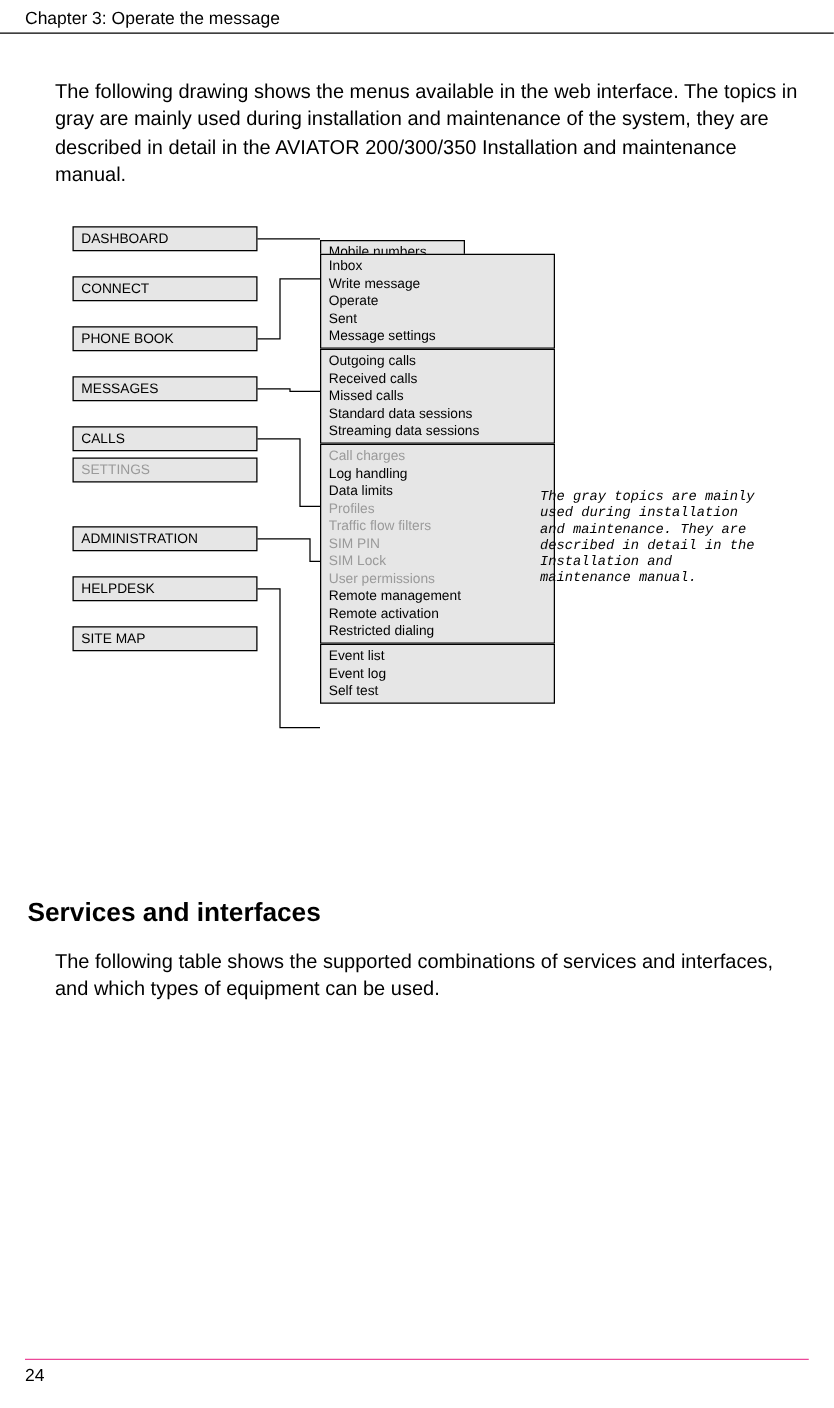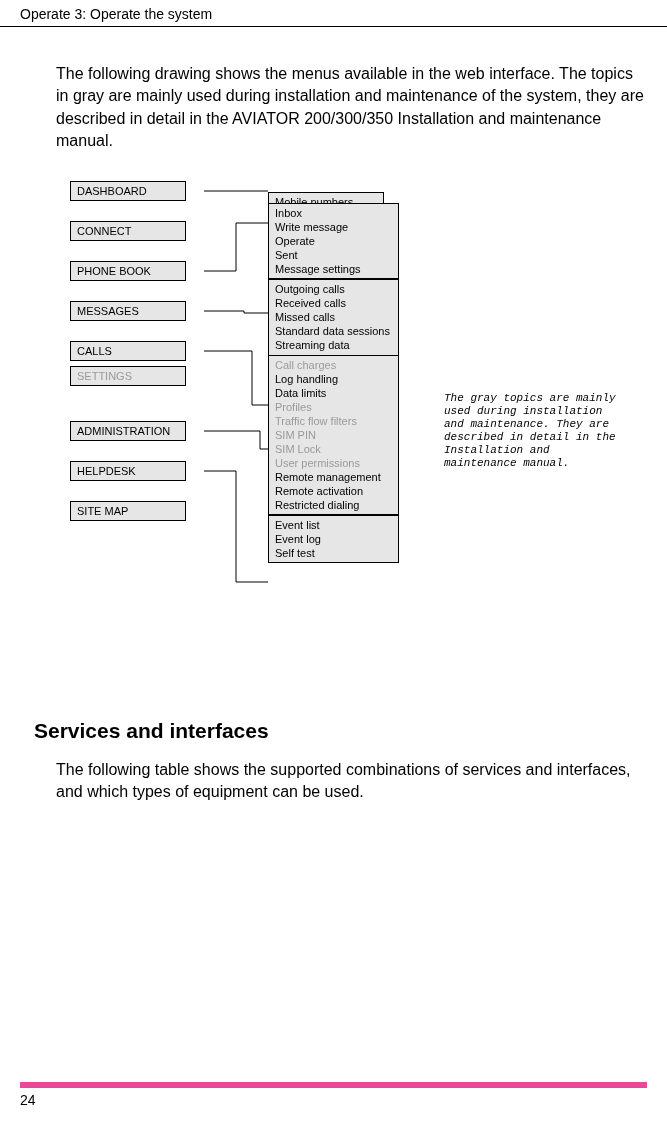--- a/index.html
+++ b/index.html
@@ -15,52 +15,51 @@
     height: 1126px;
     position: relative;
     box-sizing: border-box;
   }
   .header {
     border-bottom: 1px solid #000;
     padding: 6px 20px 4px 20px;
     font-size: 14px;
   }
   .content {
-    padding: 36px 22px 0 20px;
-    margin-left: 36px;
+    padding: 36px 22px 0 44px;
   }
   .para {
     font-size: 16px;
     line-height: 1.4;
     margin: 0 0 28px 0;
   }
   .diagram {
     position: relative;
     height: 520px;
     margin-left: 14px;
   }
   .menubtn {
     position: absolute;
     left: 0;
-    width: 116px;
+    width: 148px;
     height: 20px;
     background: #e6e6e6;
     border: 1px solid #000;
     font-size: 11px;
     padding: 2px 6px;
     box-sizing: border-box;
     line-height: 15px;
   }
   .menubtn.gray {
     color: #9a9a9a;
   }
   .subbox {
     position: absolute;
     left: 198px;
-    width: 131px;
+    width: 188px;
     background: #e6e6e6;
     border: 1px solid #000;
     font-size: 11px;
     padding: 2px 6px;
     box-sizing: border-box;
     line-height: 14px;
   }
   .grayline {
     color: #9a9a9a;
   }
@@ -87,31 +86,31 @@
   .para2 {
     font-size: 16px;
     line-height: 1.4;
     margin: 0;
   }
   .footer {
     position: absolute;
     bottom: 18px;
     left: 20px;
     right: 20px;
-    border-top: 6px solid #ec4899;
+    border-top: 1px solid #ec4899;
     padding-top: 4px;
     font-size: 14px;
   }
   .italic { font-style: italic; }
 </style>
 </head>
 <body>
 
 <div class="page">
-  <div class="header">Operate 3:  Operate the system</div>
+  <div class="header">Chapter 3:  Operate the message</div>
 
   <div class="content">
     <p class="para">The following drawing shows the menus available in the web interface. The topics in gray are mainly used during installation and maintenance of the system, they are described in detail in the AVIATOR 200/300/350 Installation and maintenance manual.</p>
 
     <div class="diagram">
 
       <svg class="lines" width="400" height="520">
         <g stroke="#000" stroke-width="1" fill="none">
           <path d="M134 10 L198 10"></path>
           <path d="M134 90 L166 90 L166 42 L198 42"></path>

